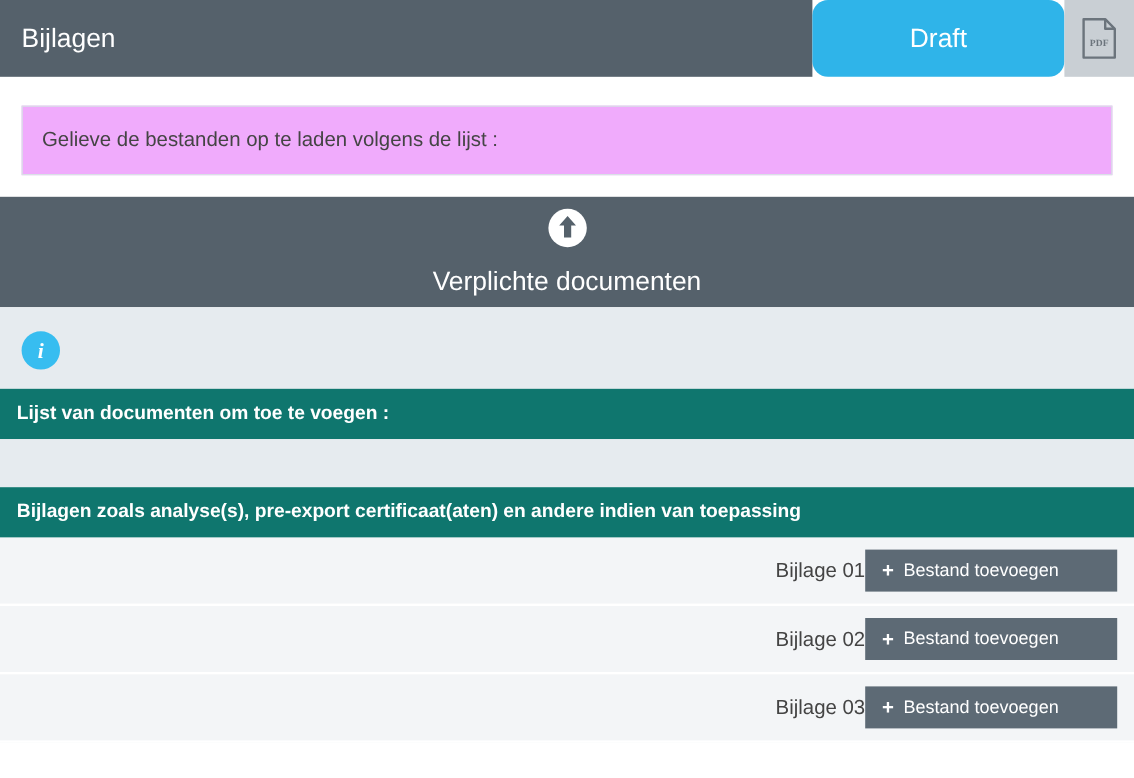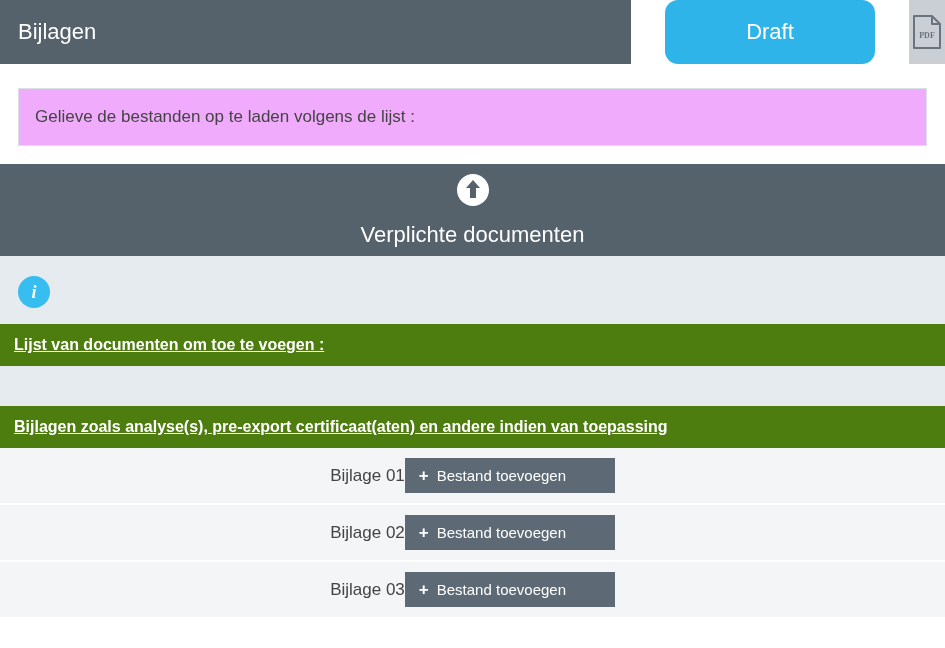--- a/index.html
+++ b/index.html
@@ -7,21 +7,20 @@
     margin: 0;
     padding: 0;
     font-family: Verdana, Geneva, sans-serif;
     background: #ffffff;
     width: 945px;
   }
   .header {
     display: flex;
     align-items: stretch;
     height: 64px;
-    gap: 34px;
   }
   .header-title {
     flex: 1;
     background: #55616b;
     color: #ffffff;
     font-size: 22px;
     display: flex;
     align-items: center;
     padding-left: 18px;
   }
@@ -29,21 +28,21 @@
     width: 210px;
     background: #2fb4e9;
     color: #ffffff;
     font-size: 22px;
     display: flex;
     align-items: center;
     justify-content: center;
     border-radius: 13px;
   }
   .header-pdf {
-    width: 36px;
+    width: 58px;
     background: #c9cfd4;
     display: flex;
     align-items: center;
     justify-content: center;
     cursor: pointer;
   }
   .pdf-icon {
     width: 30px;
     height: 36px;
   }
@@ -92,35 +91,34 @@
     font-size: 18px;
     flex: 0 0 auto;
     margin-top: 4px;
   }
   .info-text {
     color: #8f98a0;
     font-size: 17px;
     line-height: 1.6;
   }
   .list-sub-header {
-    background: #4d7c0f;
+    background: #0f766e;
     color: #ffffff;
     font-weight: bold;
     font-size: 16px;
     padding: 12px 14px;
-    text-decoration: underline;
   }
   .spacer-row {
     background: #e6ebef;
     height: 40px;
   }
   .attachment-row {
     display: flex;
     align-items: center;
-    justify-content: center;
+    justify-content: flex-end;
     padding: 10px 14px;
     border-bottom: 2px solid #ffffff;
     background: #f3f5f7;
   }
   .attachment-label {
     font-size: 17px;
     color: #444444;
   }
   .add-file-btn {
     background: #5d6a75;

